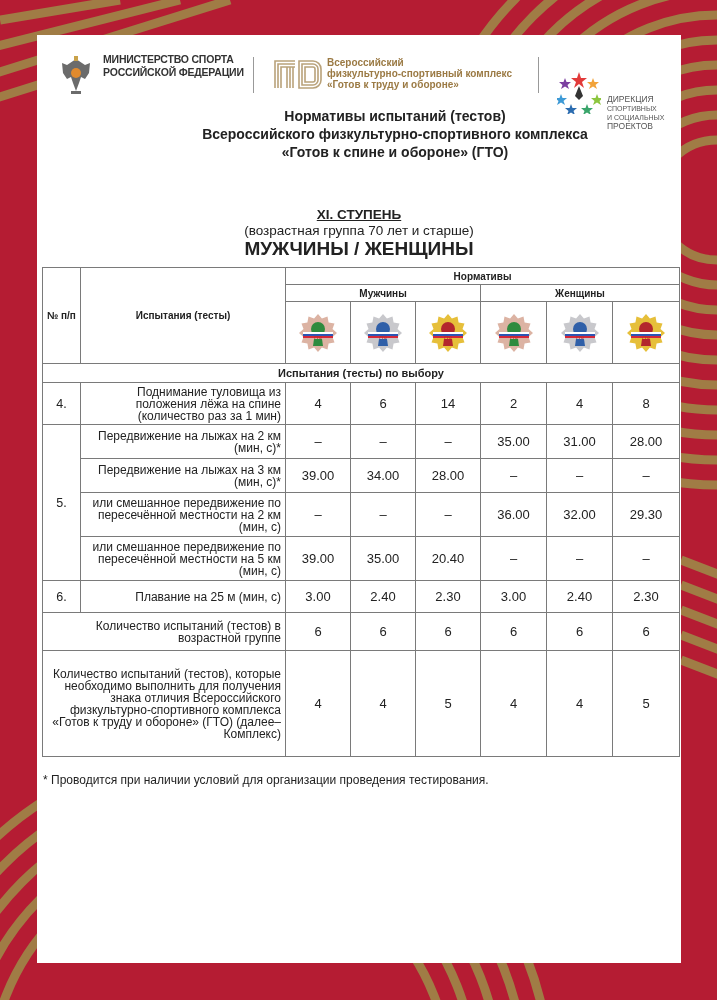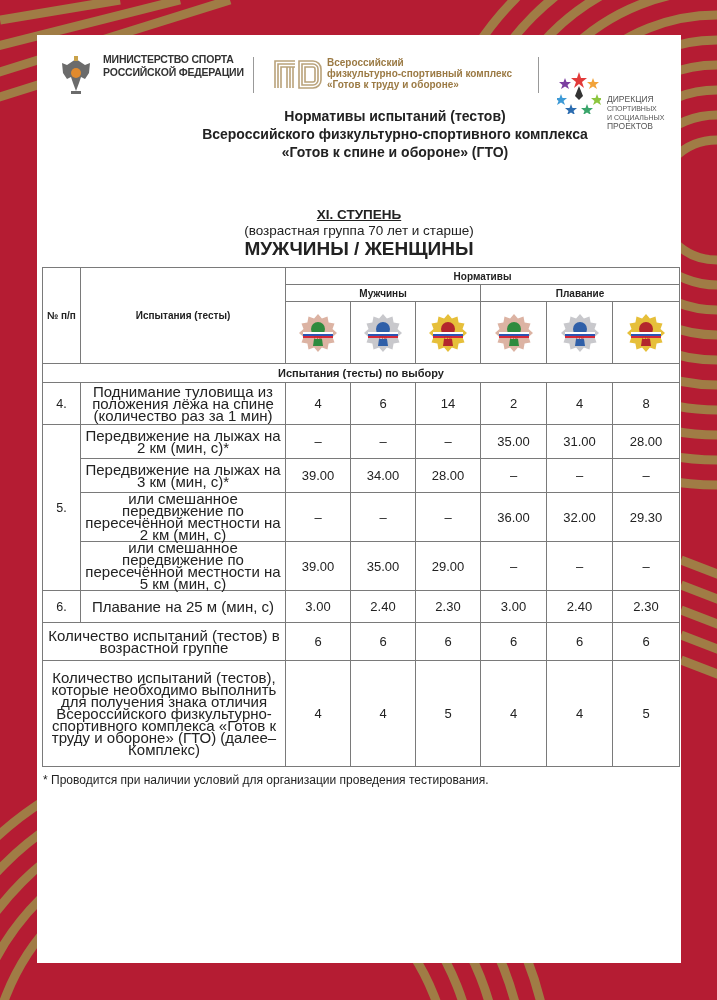--- a/index.html
+++ b/index.html
@@ -37,21 +37,21 @@
   table.norms {
     position: absolute; left: 5px; top: 232px; width: 637px;
     border-collapse: collapse; table-layout: fixed;
     font-size: 12.5px; color: #222;
   }
   table.norms td, table.norms th {
     border: 1.5px solid #7a7a7a; padding: 0 4px; vertical-align: middle;
   }
   th { font-weight: bold; }
   .c-num { text-align: center; font-size: 12.5px; }
-  .c-test { text-align: center; line-height: 12px; font-size: 15px; padding-left: 6px; }
+  .c-test { text-align: right; line-height: 12px; font-size: 12px; padding-left: 6px; }
   .c-val { text-align: center; font-size: 13px; }
   .hdr-cell { text-align: center; font-size: 10px; }
   .badge { display: block; margin: 0 auto; width: 40px; height: 40px; }
   .section-row td { text-align: center; font-weight: bold; font-size: 11px; height: 18px; }
 
   .footnote { position: absolute; left: 6px; top: 738px; font-size: 12px; color: #222; }
 </style>
 </head>
 <body>
 
@@ -169,21 +169,21 @@
         <col style="width:67px">
     </colgroup>
     <tbody>
         <tr style="height:17px">
       <th rowspan="3" class="hdr-cell"><span>№ п/п</span></th>
       <th rowspan="3" class="hdr-cell"><span>Испытания (тесты)</span></th>
       <th colspan="6" class="hdr-cell">Нормативы</th>
     </tr>
     <tr style="height:17px">
       <th colspan="3" class="hdr-cell">Мужчины</th>
-      <th colspan="3" class="hdr-cell">Плавание</th>
+      <th colspan="3" class="hdr-cell">Женщины</th>
     </tr>
     <tr style="height:62px" id="badge-row">
           <td style="text-align: center;">
             <svg class="badge" viewBox="0 0 40 40">
               <polygon points="39.0,20.0 34.5,23.9 36.5,29.5 30.6,30.6 29.5,36.5 23.9,34.5 20.0,39.0 16.1,34.5 10.5,36.5 9.4,30.6 3.5,29.5 5.5,23.9 1.0,20.0 5.5,16.1 3.5,10.5 9.4,9.4 10.5,3.5 16.1,5.5 20.0,1.0 23.9,5.5 29.5,3.5 30.6,9.4 36.5,10.5 34.5,16.1" fill="#dcb3a3"></polygon>
               <circle cx="20" cy="16" r="7" fill="#2e8b3e"></circle>
               <rect x="5" y="19" width="30" height="2" fill="#fff"></rect>
               <rect x="5" y="21" width="30" height="2" fill="#2d55b3"></rect>
               <rect x="5" y="23" width="30" height="2" fill="#d4283a"></rect>
               <path d="M16 26 H24 L25 33 H15 Z" fill="#2e8b3e"></path>
@@ -286,21 +286,21 @@
           <td class="c-val">–</td>
           <td class="c-val">–</td>
           <td class="c-val">36.00</td>
           <td class="c-val">32.00</td>
           <td class="c-val">29.30</td>
         </tr>
         <tr style="height: 44px;">
           <td class="c-test">или смешанное передвижение по пересечённой местности на 5 км (мин, с)</td>
           <td class="c-val">39.00</td>
           <td class="c-val">35.00</td>
-          <td class="c-val">29.00</td>
+          <td class="c-val">20.40</td>
           <td class="c-val">–</td>
           <td class="c-val">–</td>
           <td class="c-val">–</td>
         </tr>
         <tr style="height: 32px;">
           <td class="c-num">6.</td>
           <td class="c-test">Плавание на 25 м (мин, с)</td>
           <td class="c-val">3.00</td>
           <td class="c-val">2.40</td>
           <td class="c-val">2.30</td>

